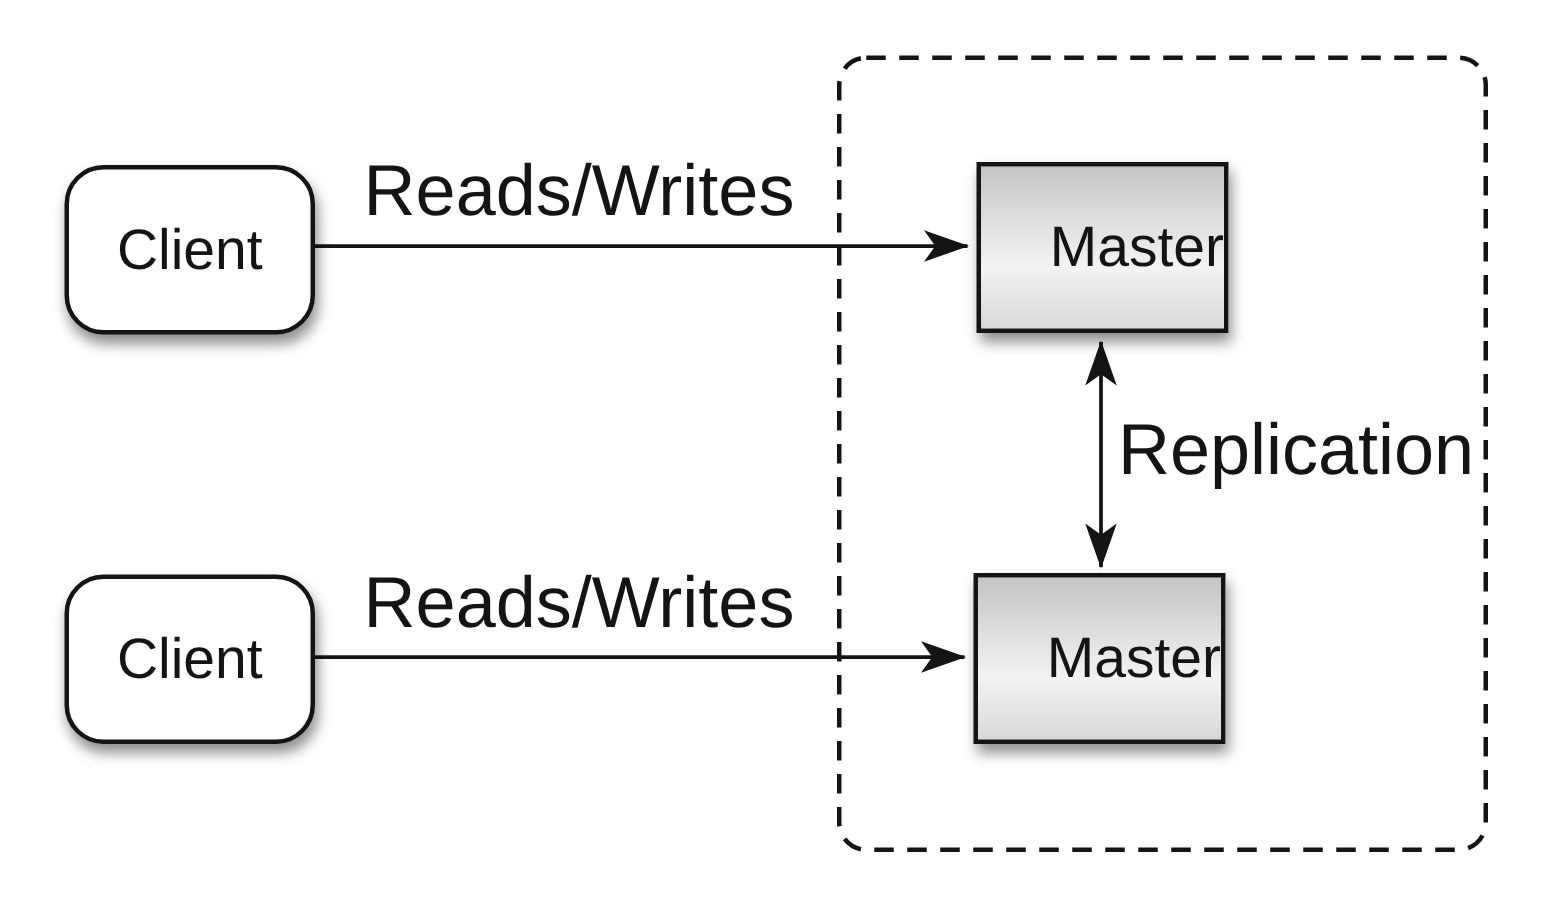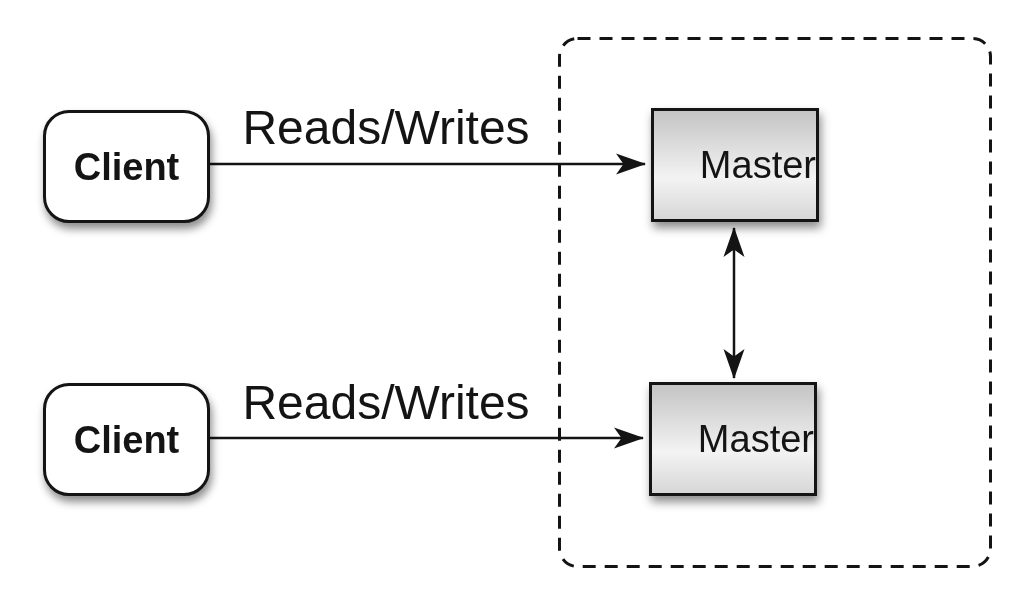--- a/index.html
+++ b/index.html
@@ -42,21 +42,20 @@
     font-size: 38px;
     line-height: 1;
     color: var(--text);
     box-shadow: 2px 6px 9px rgba(0, 0, 0, 0.45);
   }
   .client {
     width: 161px;
     height: 107px;
     border-radius: 26px;
     background: var(--node-fill);
-    font-weight: bold;
   }
   .client-top    { left: 43px;  top: 110px; }
   .client-bottom { left: 43px;  top: 383px; }
   .master {
     width: 162px;
     height: 108px;
     background: linear-gradient(180deg,
       var(--master-top) 0%,
       var(--master-mid) 62%,
       var(--master-bottom) 100%);
@@ -111,14 +110,15 @@
   </div>
 
   <div class="node master master-bottom">
     <span>Master</span>
   </div>
 
   <div class="edge-label label-rw-top">Reads/Writes</div>
 
   <div class="edge-label label-rw-bottom">Reads/Writes</div>
 
+  <div class="edge-label label-replication">Replication</div>
 
 </div>
 
 </body></html>

